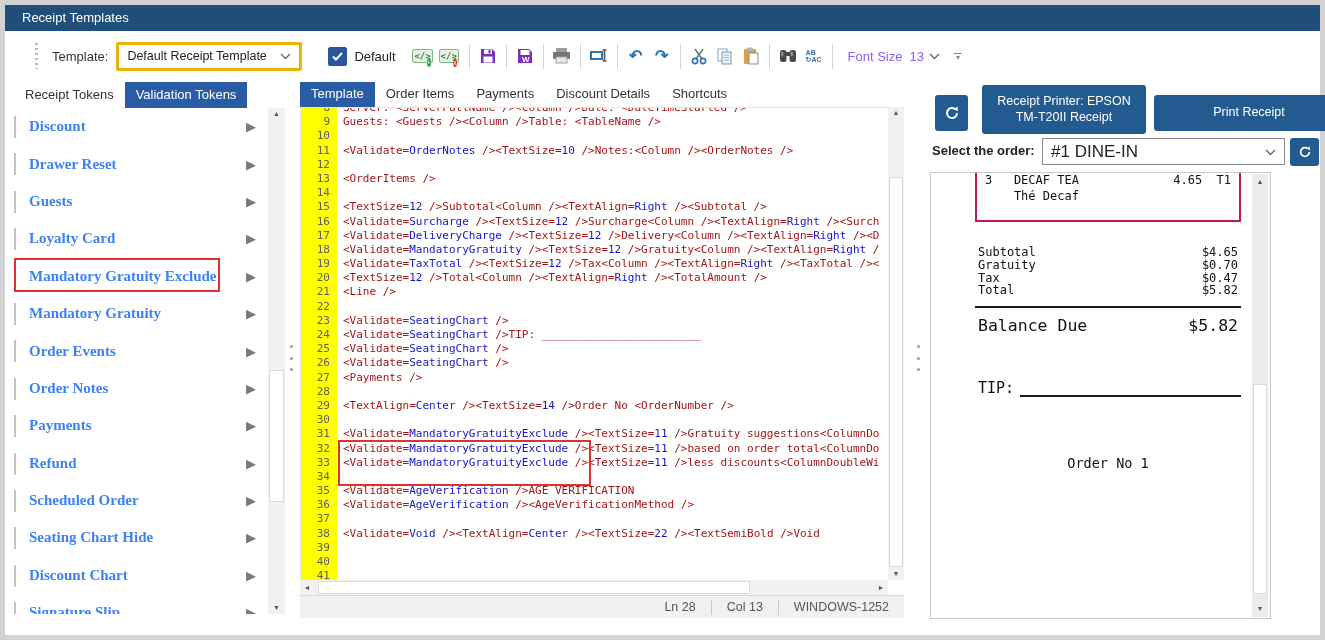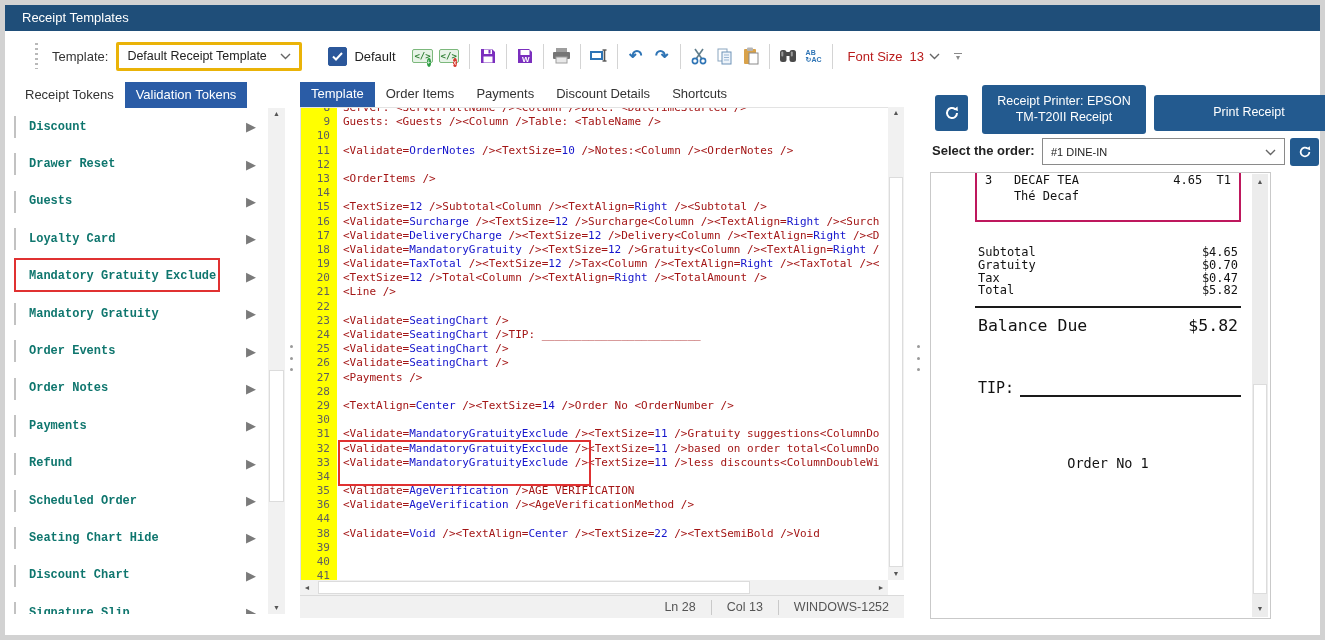--- a/index.html
+++ b/index.html
@@ -21,32 +21,32 @@
   .cb svg{display:block;}
   .cb-label{font-size:13px;color:#222;margin-right:16px;}
   .tbtn{width:24px;height:24px;display:flex;align-items:center;justify-content:center;margin:0 1px;cursor:default;}
   .tsep{width:1px;height:25px;background:#d4d4d4;margin:0 5px;}
   .tagico{font-family:"DejaVu Sans Mono",monospace;font-size:9px;font-weight:bold;color:#2e7d32;background:#e7f3e7;border:1px solid #7cb87c;border-radius:2px;padding:1px 1px;position:relative;line-height:10px;}
   .badge{position:absolute;right:-4px;bottom:-4px;width:9px;height:9px;border-radius:50%;color:#fff;font-size:7px;line-height:9px;text-align:center;font-family:"Liberation Sans",sans-serif;}
   .badge.g{background:#2e9e44;}
   .badge.r{background:#d63a2f;}
   .uarrow{font-size:16px;font-weight:bold;color:#2E74B5;line-height:16px;}
   .replace-ico{font-size:7px;font-weight:bold;color:#2E74B5;line-height:7px;text-align:left;font-family:"Liberation Sans",sans-serif;}
-  .fontsize{font-size:13px;color:#b91c1c;margin-left:10px;display:flex;align-items:center;gap:7px;}
+  .fontsize{font-size:13px;color:#8b5cf6;margin-left:10px;display:flex;align-items:center;gap:7px;}
   .overflow-btn{margin-left:14px;color:#8a8a8a;font-size:8px;display:flex;flex-direction:column;align-items:center;line-height:4px;}
   .overflow-btn .bar{width:8px;height:1px;background:#8a8a8a;margin-bottom:2px;}
 
   
   .ltabs{position:absolute;left:9px;top:77px;height:26px;display:flex;align-items:stretch;}
   .ltab{font-size:13px;color:#333;padding:5px 11px;line-height:16px;}
   .ltab.active{background:#2A5CA6;color:#fff;}
   .token-list{position:absolute;left:9px;top:103px;width:248px;height:506px;overflow:hidden;}
   .token-item{position:relative;height:37.4px;display:flex;align-items:center;box-sizing:border-box;}
   .token-item .accent{position:absolute;left:0;top:8px;width:2px;height:22px;background:#c2c2c2;}
-  .token-item .lbl{margin-left:15px;font-family:Liberation Mono, monospace;font-weight:bold;font-size:12px;color:#0f766e;white-space:nowrap;}
+  .token-item .lbl{margin-left:15px;font-family:Liberation Serif, serif;font-weight:bold;font-size:15px;color:#3b82f6;white-space:nowrap;}
   .token-item .tri{position:absolute;right:6px;color:#7a7a7a;font-size:13px;}
   .token-item .redbox{position:absolute;left:0;top:0;width:206px;height:34px;border:2px solid #E03131;box-sizing:border-box;pointer-events:none;}
   
   .sb-v{position:absolute;background:#f1f1f1;}
   .sb-arrow{position:absolute;left:0;right:0;text-align:center;color:#555;font-size:7px;line-height:12px;height:12px;}
   .sb-thumb{position:absolute;left:1px;right:1px;background:#fff;border:1px solid #dcdcdc;box-sizing:border-box;}
   .lscroll{left:263px;top:103px;width:17px;height:506px;}
   .splitter{position:absolute;width:4px;height:26px;display:flex;flex-direction:column;justify-content:space-between;align-items:center;}
   .splitter i{width:3px;height:3px;border-radius:50%;background:#9a9a9a;}
 
@@ -67,21 +67,21 @@
   .escroll-h{position:absolute;left:295px;top:575px;width:588px;height:15px;background:#f1f1f1;}
   .escroll-h .arr{position:absolute;top:0;bottom:0;width:14px;color:#555;font-size:7px;line-height:15px;text-align:center;}
   .escroll-h .thumb{position:absolute;top:1px;bottom:1px;left:18px;width:432px;background:#fff;border:1px solid #dcdcdc;box-sizing:border-box;}
   .statusbar{position:absolute;left:295px;top:590px;width:604px;height:23px;background:#f1f1f1;border-top:1px solid #dadada;display:flex;justify-content:flex-end;align-items:center;box-sizing:border-box;}
   .scell{font-size:12.5px;color:#555;padding:0 15px;height:15px;line-height:15px;border-left:1px solid #c9c9c9;}
   .scell:first-child{border-left:none;}
 
   
   .btn{position:absolute;background:#235A8F;color:#fff;border-radius:3px;display:flex;align-items:center;justify-content:center;text-align:center;font-size:12.5px;line-height:1.25;box-sizing:border-box;}
   .order-label{position:absolute;left:927px;top:138px;font-size:13px;font-weight:bold;color:#222;}
-  .order-select{position:absolute;left:1037px;top:133px;width:243px;height:27px;border:1px solid #8a8a8a;background:#fff;display:flex;align-items:center;padding:0 8px;font-size:11px;color:#222;box-sizing:border-box;}
+  .order-select{position:absolute;left:1037px;top:133px;width:243px;height:27px;border:1px solid #8a8a8a;background:#fff;display:flex;align-items:center;padding:0 8px;font-size:17px;color:#222;box-sizing:border-box;}
   .order-select .val{flex:1;}
   .receipt-box{position:absolute;left:925px;top:167px;width:341px;height:447px;border:1px solid #c9c9c9;box-sizing:border-box;overflow:hidden;background:#fff;}
   .r-content{position:absolute;left:0;top:0;width:322px;bottom:0;overflow:hidden;font-family:"DejaVu Sans Mono",monospace;color:#111;}
   .r-itembox{margin:-8px 0 0 44px;width:266px;border:2px solid #be185d;box-sizing:border-box;padding:6px 8px 16px 8px;font-size:12px;line-height:15.5px;}
   .r-itemrow{display:flex;white-space:pre;}
   .r-itemrow .l{flex:1;}
   .r-desc{white-space:pre;}
   .r-totals{margin:24px 0 0 47px;width:260px;font-size:12px;line-height:12.8px;}
   .r-trow{display:flex;justify-content:space-between;}
   .r-trow .v{margin-left:auto;}
@@ -344,21 +344,21 @@
           <div class="ln">27</div>
           <div class="ln">28</div>
           <div class="ln">29</div>
           <div class="ln">30</div>
           <div class="ln">31</div>
           <div class="ln">32</div>
           <div class="ln">33</div>
           <div class="ln">34</div>
           <div class="ln">35</div>
           <div class="ln">36</div>
-          <div class="ln">44</div>
+          <div class="ln">37</div>
           <div class="ln">38</div>
           <div class="ln">39</div>
           <div class="ln">40</div>
           <div class="ln">41</div>
         </div>
       </div>
     <div class="codearea">
       <div class="code-inner">
           <div class="cl">Server: &lt;ServerFullName /&gt;&lt;Column /&gt;Date: &lt;DateTimeStarted /&gt;</div>
           <div class="cl">Guests: &lt;Guests /&gt;&lt;Column /&gt;Table: &lt;TableName /&gt;</div>

